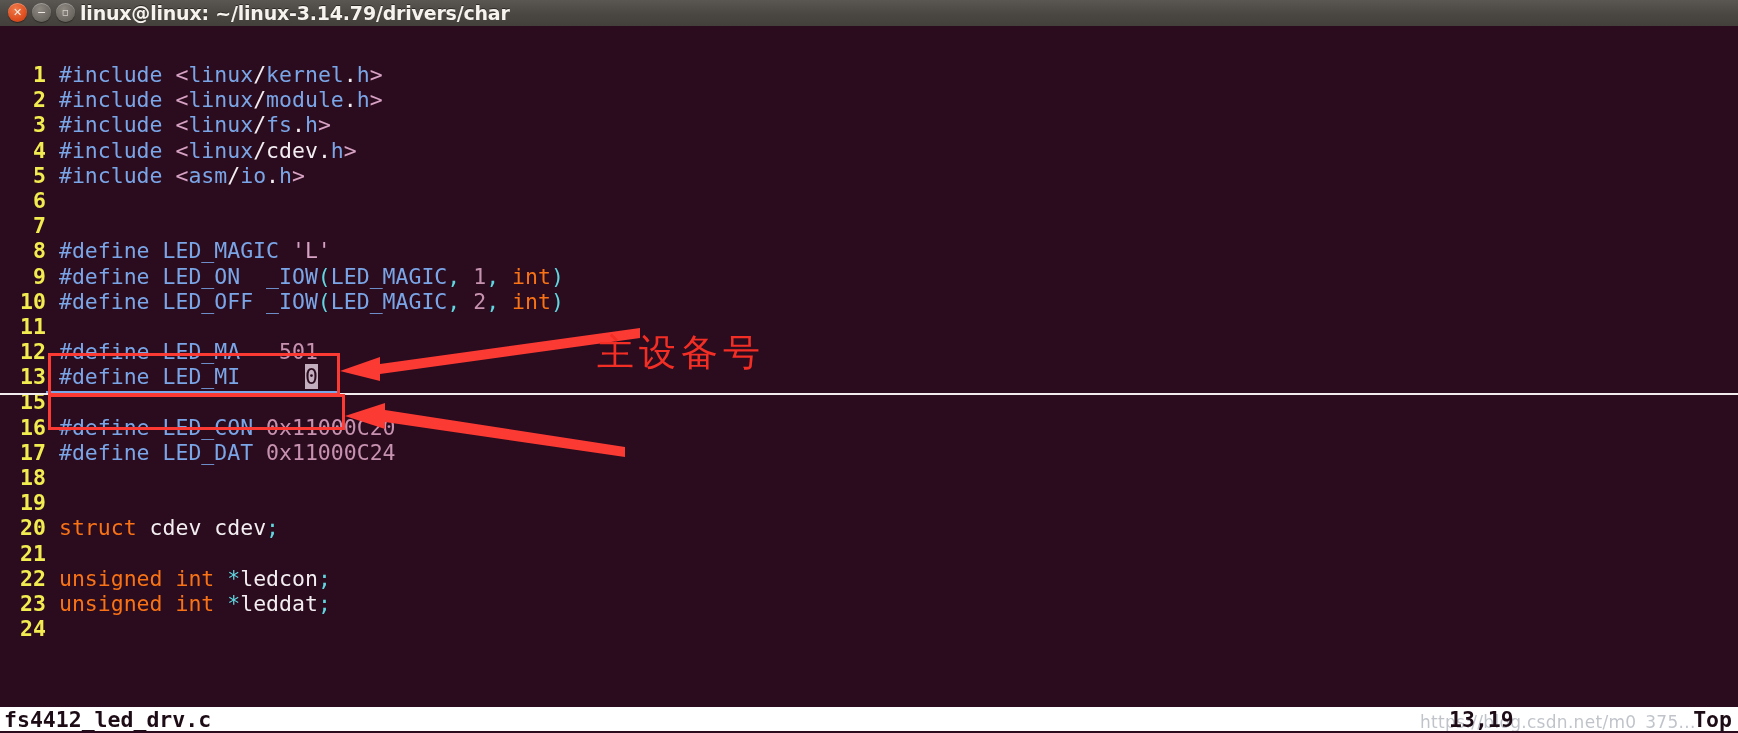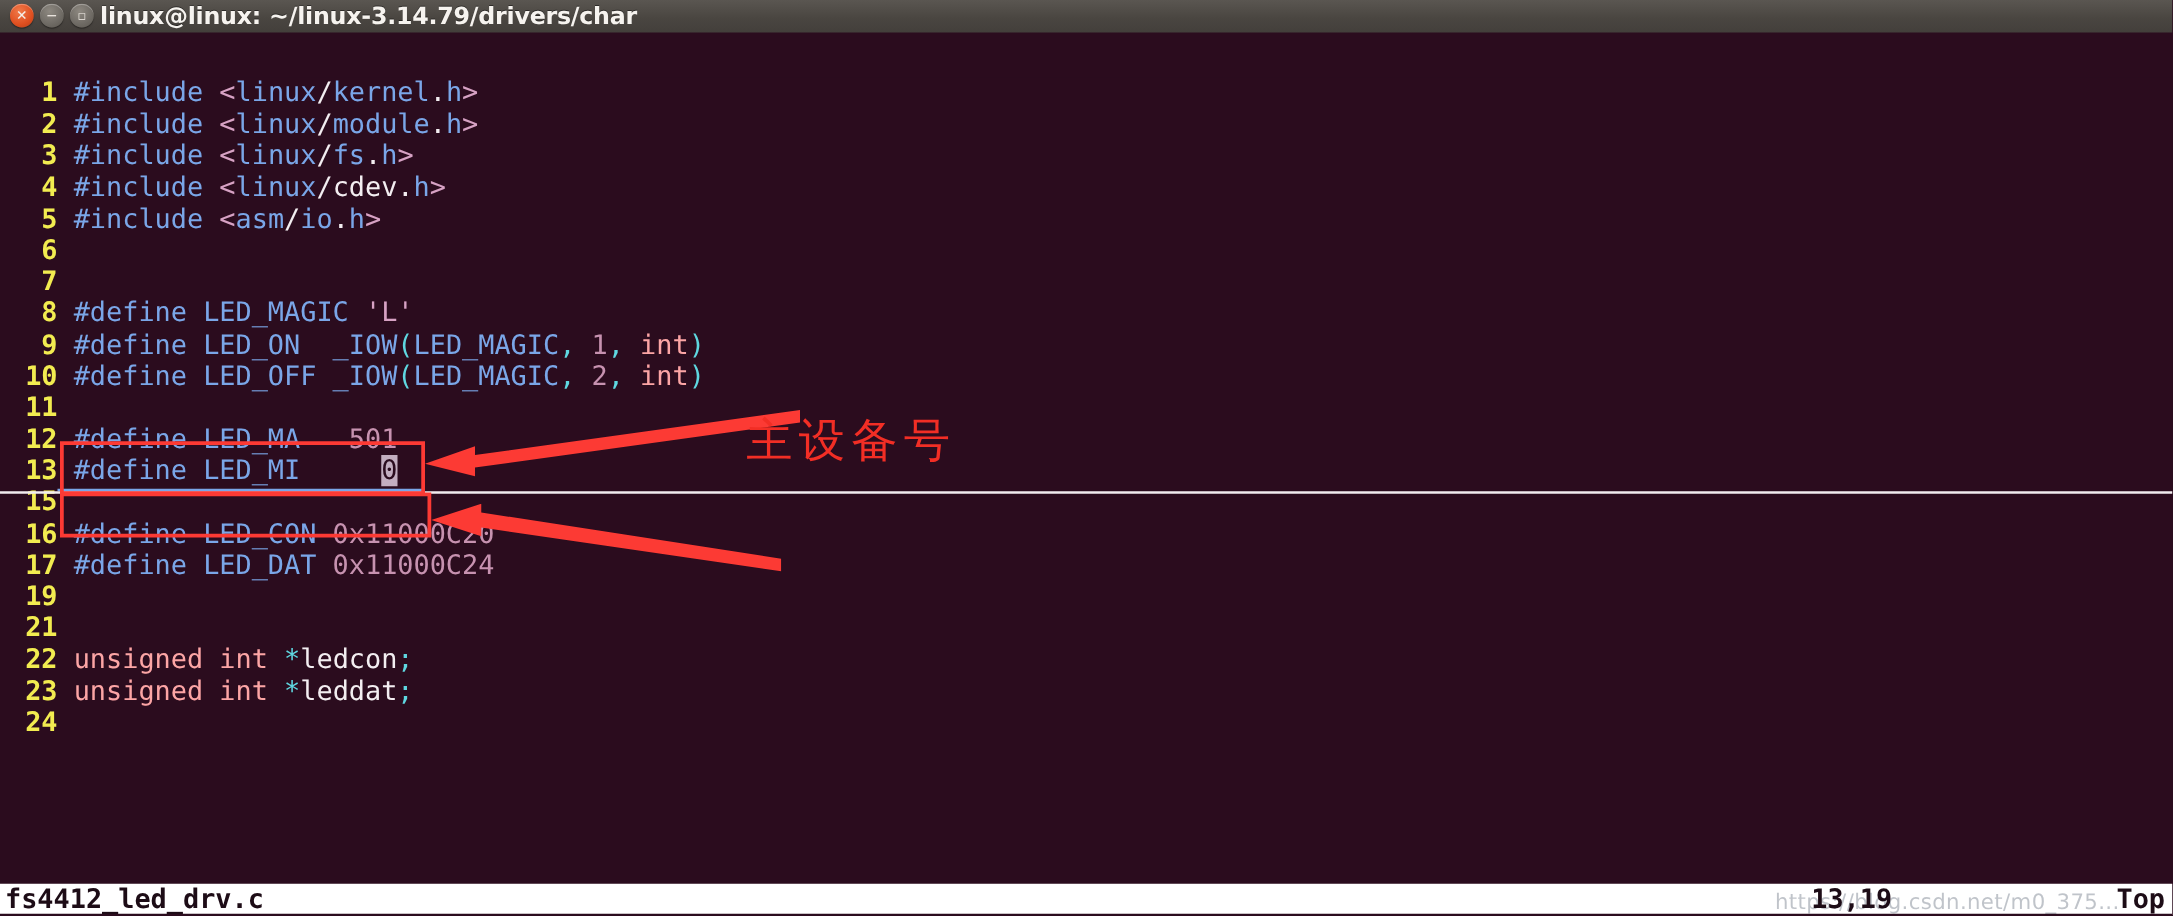--- a/index.html
+++ b/index.html
@@ -47,21 +47,21 @@
   }
   .lnum{
     display:inline-block; width:46px; text-align:right;
     color:#f2ec50; font-weight:bold;
   }
   .code{ display:inline; }
   .tok-pp   { color:#7aa6e8; }        
   .tok-ident{ color:#7aa6e8; }
   .tok-str  { color:#d7a2c4; }        
   .tok-num  { color:#c792b0; }        
-  .tok-type { color:#fca5a5; }        
+  .tok-type { color:#f97316; }        
   .tok-plain{ color:#f3eef1; }
   .tok-punct{ color:#5fd7e0; }
 
   
   .cursor{ background:#c3aec0; color:#2b0c1e; }
 
   
   #cursorline-underline{
     position:absolute; left:0; width:1738px; height:2px;
     background:#f2ecef; top:331px;
@@ -135,21 +135,23 @@
         <div class="row"><span class="lnum">7</span> <span class="code"></span></div>
         <div class="row"><span class="lnum">8</span> <span class="code"><span class="tok-pp">#define</span><span class="tok-plain"> </span><span class="tok-ident">LED_MAGIC</span><span class="tok-plain"> </span><span class="tok-str">'L'</span></span></div>
         <div class="row"><span class="lnum">9</span> <span class="code"><span class="tok-pp">#define</span><span class="tok-plain"> </span><span class="tok-ident">LED_ON</span><span class="tok-plain">  </span><span class="tok-ident">_IOW</span><span class="tok-punct">(</span><span class="tok-ident">LED_MAGIC</span><span class="tok-punct">,</span><span class="tok-plain"> </span><span class="tok-num">1</span><span class="tok-punct">,</span><span class="tok-plain"> </span><span class="tok-type">int</span><span class="tok-punct">)</span></span></div>
         <div class="row"><span class="lnum">10</span> <span class="code"><span class="tok-pp">#define</span><span class="tok-plain"> </span><span class="tok-ident">LED_OFF</span><span class="tok-plain"> </span><span class="tok-ident">_IOW</span><span class="tok-punct">(</span><span class="tok-ident">LED_MAGIC</span><span class="tok-punct">,</span><span class="tok-plain"> </span><span class="tok-num">2</span><span class="tok-punct">,</span><span class="tok-plain"> </span><span class="tok-type">int</span><span class="tok-punct">)</span></span></div>
         <div class="row"><span class="lnum">11</span> <span class="code"></span></div>
         <div class="row"><span class="lnum">12</span> <span class="code"><span class="tok-pp">#define</span><span class="tok-plain"> </span><span class="tok-ident">LED_MA</span><span class="tok-plain">   </span><span class="tok-num">501</span></span></div>
         <div class="row"><span class="lnum">13</span> <span class="code"><span class="tok-pp">#define</span><span class="tok-plain"> </span><span class="tok-ident">LED_MI</span><span class="tok-plain">     </span><span class="cursor">0</span><span class="tok-plain"></span></span></div>
         <div class="row"><span class="lnum">15</span> <span class="code"></span></div>
         <div class="row"><span class="lnum">16</span> <span class="code"><span class="tok-pp">#define</span><span class="tok-plain"> </span><span class="tok-ident">LED_CON</span><span class="tok-plain"> </span><span class="tok-num">0x11000C20</span></span></div>
         <div class="row"><span class="lnum">17</span> <span class="code"><span class="tok-pp">#define</span><span class="tok-plain"> </span><span class="tok-ident">LED_DAT</span><span class="tok-plain"> </span><span class="tok-num">0x11000C24</span></span></div>
+        <div class="row"><span class="lnum">18</span> <span class="code"></span></div>
         <div class="row"><span class="lnum">19</span> <span class="code"></span></div>
+        <div class="row"><span class="lnum">20</span> <span class="code"><span class="tok-type">struct</span><span class="tok-plain"> </span><span class="tok-plain">cdev</span><span class="tok-plain"> </span><span class="tok-plain">cdev</span><span class="tok-punct">;</span></span></div>
         <div class="row"><span class="lnum">21</span> <span class="code"></span></div>
         <div class="row"><span class="lnum">22</span> <span class="code"><span class="tok-type">unsigned</span><span class="tok-plain"> </span><span class="tok-type">int</span><span class="tok-plain"> </span><span class="tok-punct">*</span><span class="tok-plain">ledcon</span><span class="tok-punct">;</span></span></div>
         <div class="row"><span class="lnum">23</span> <span class="code"><span class="tok-type">unsigned</span><span class="tok-plain"> </span><span class="tok-type">int</span><span class="tok-plain"> </span><span class="tok-punct">*</span><span class="tok-plain">leddat</span><span class="tok-punct">;</span></span></div>
         <div class="row"><span class="lnum">24</span> <span class="code"></span></div>
       </div>
 
     <div id="cursorline-hl"></div>
     <div id="cursorline-underline"></div>
 
     <div class="annobox" id="annobox-major"></div>

